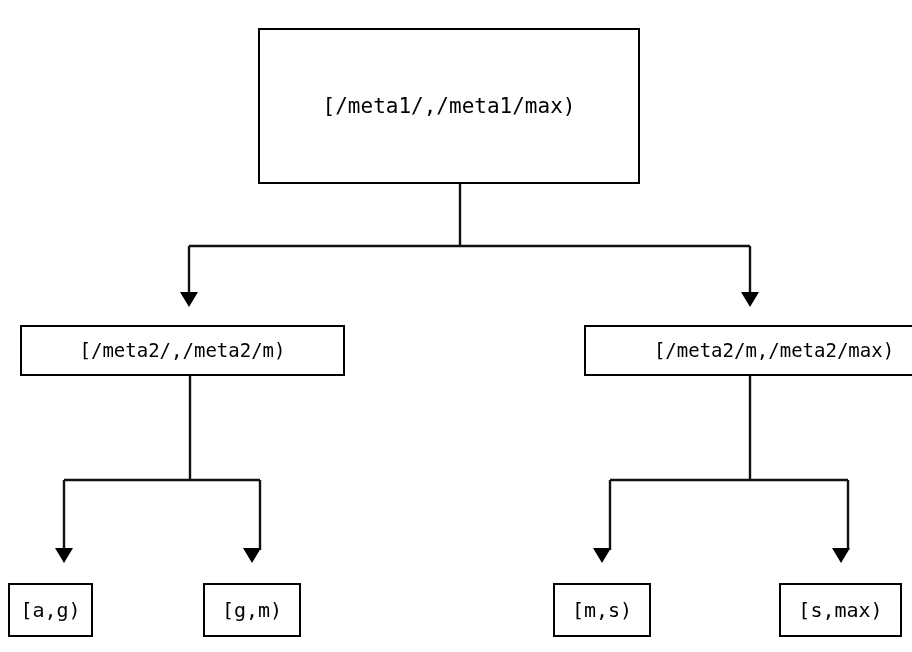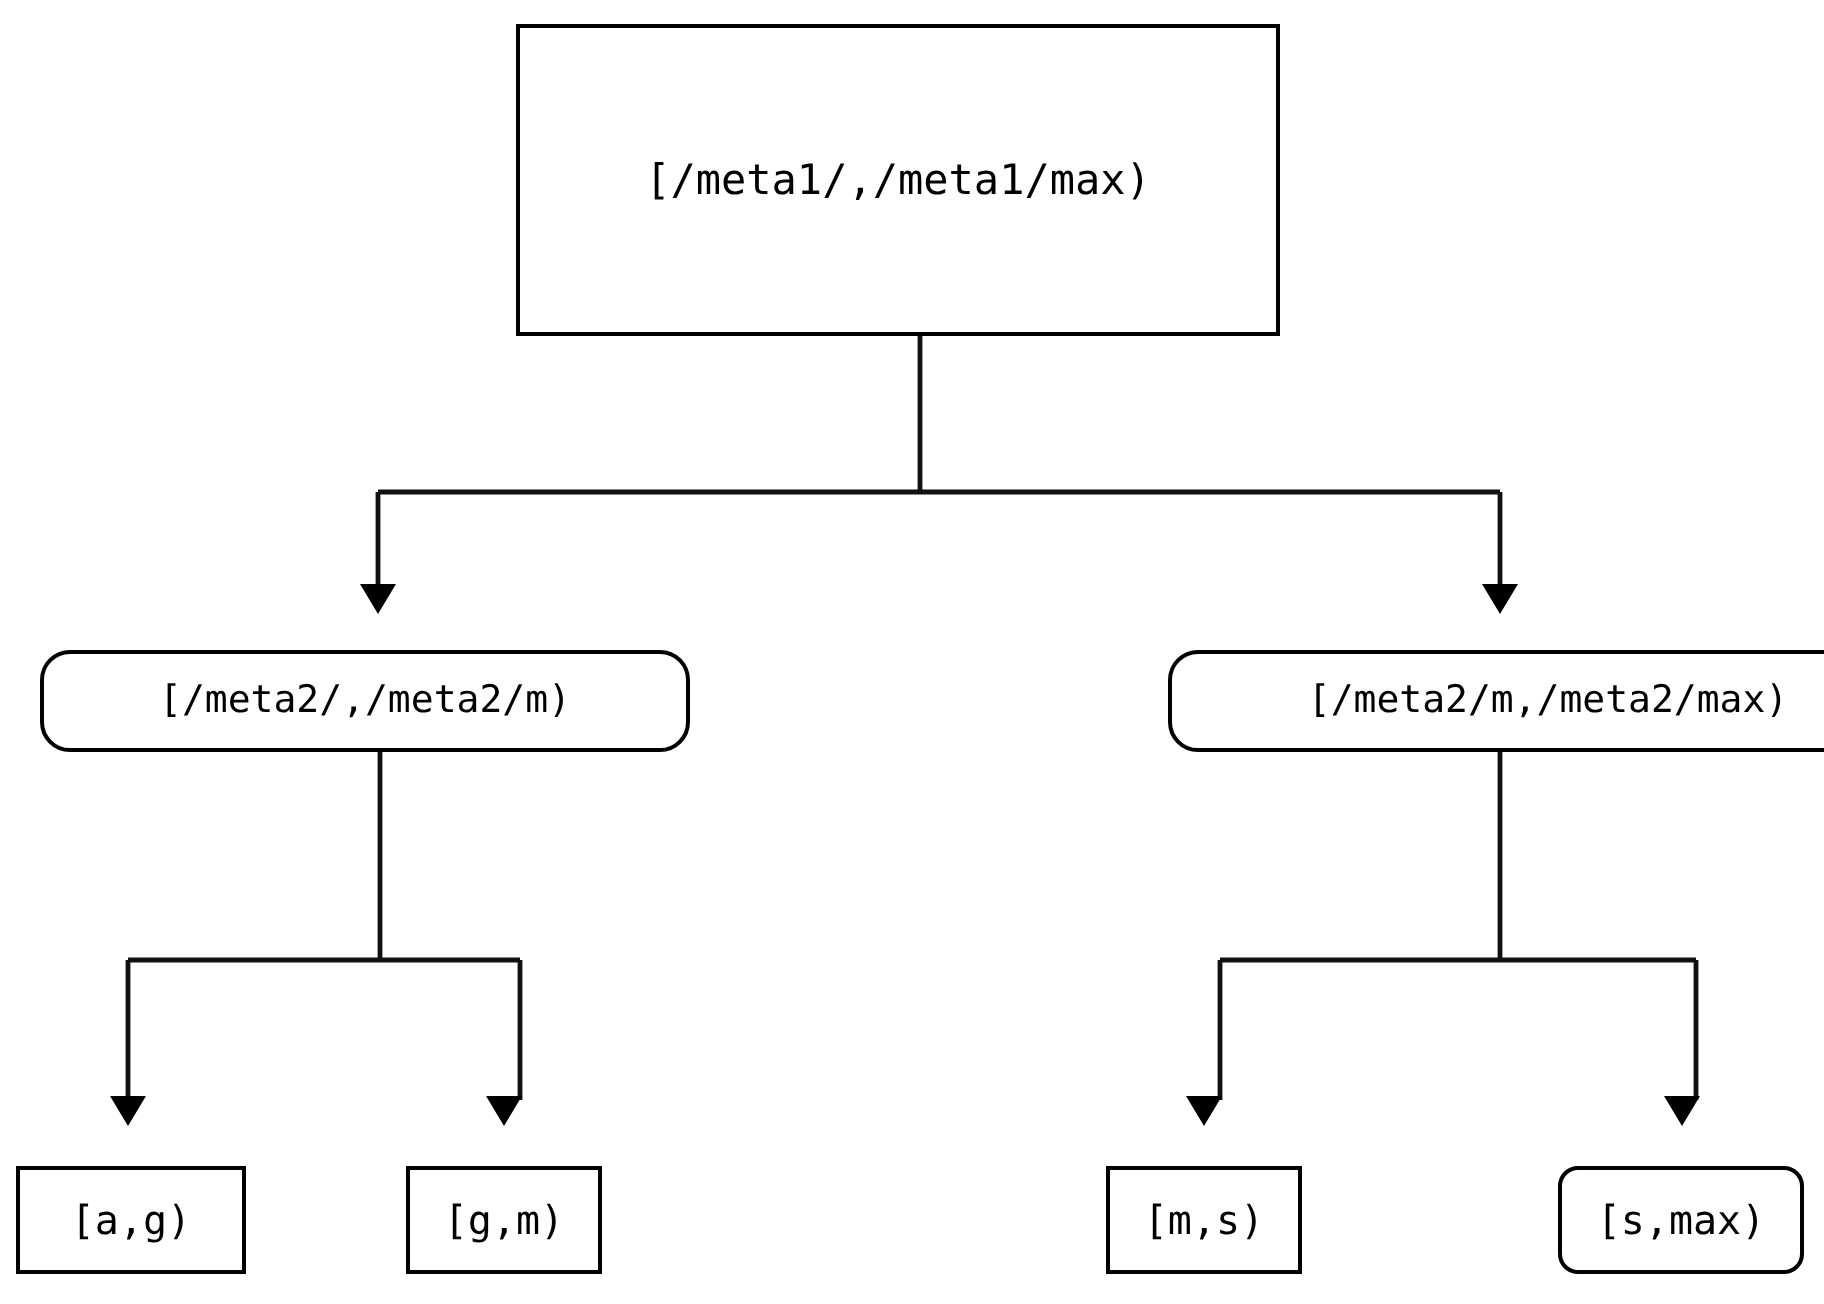--- a/index.html
+++ b/index.html
@@ -21,29 +21,29 @@
     border: 2px solid #000000;
     background: #ffffff;
     display: flex;
     align-items: center;
     justify-content: center;
     color: #000000;
     text-align: center;
     white-space: pre;
     line-height: 1;
   }
-  .node-root      { left: 258px; top: 12px;  width: 382px; height: 156px; font-size: 21px; }
-  .node-mid       { top: 325px; height: 51px; font-size: 19px; border-radius: 15px; }
+  .node-root      { left: 258px; top: 28px;  width: 382px; height: 156px; font-size: 21px; }
+  .node-mid       { top: 325px; height: 51px; font-size: 19px; }
   .node-mid-left  { left: 20px;  width: 325px; }
   .node-mid-right { left: 584px; width: 380px; }
   .node-leaf      { top: 583px; height: 54px; font-size: 20px; }
-  .leaf-1 { left: 8px;   width: 115px;  }
+  .leaf-1 { left: 8px;   width: 85px;  }
   .leaf-2 { left: 203px; width: 98px;  }
   .leaf-3 { left: 553px; width: 98px;  }
-  .leaf-4 { left: 779px; width: 123px; border-radius: 10px; }
+  .leaf-4 { left: 779px; width: 123px; }
 
   .edge-layer {
     position: absolute;
     left: 0;
     top: 0;
     width: 912px;
     height: 652px;
     pointer-events: none;
   }
   .edge-line { stroke: #111111; stroke-width: 2.4; fill: none; }

